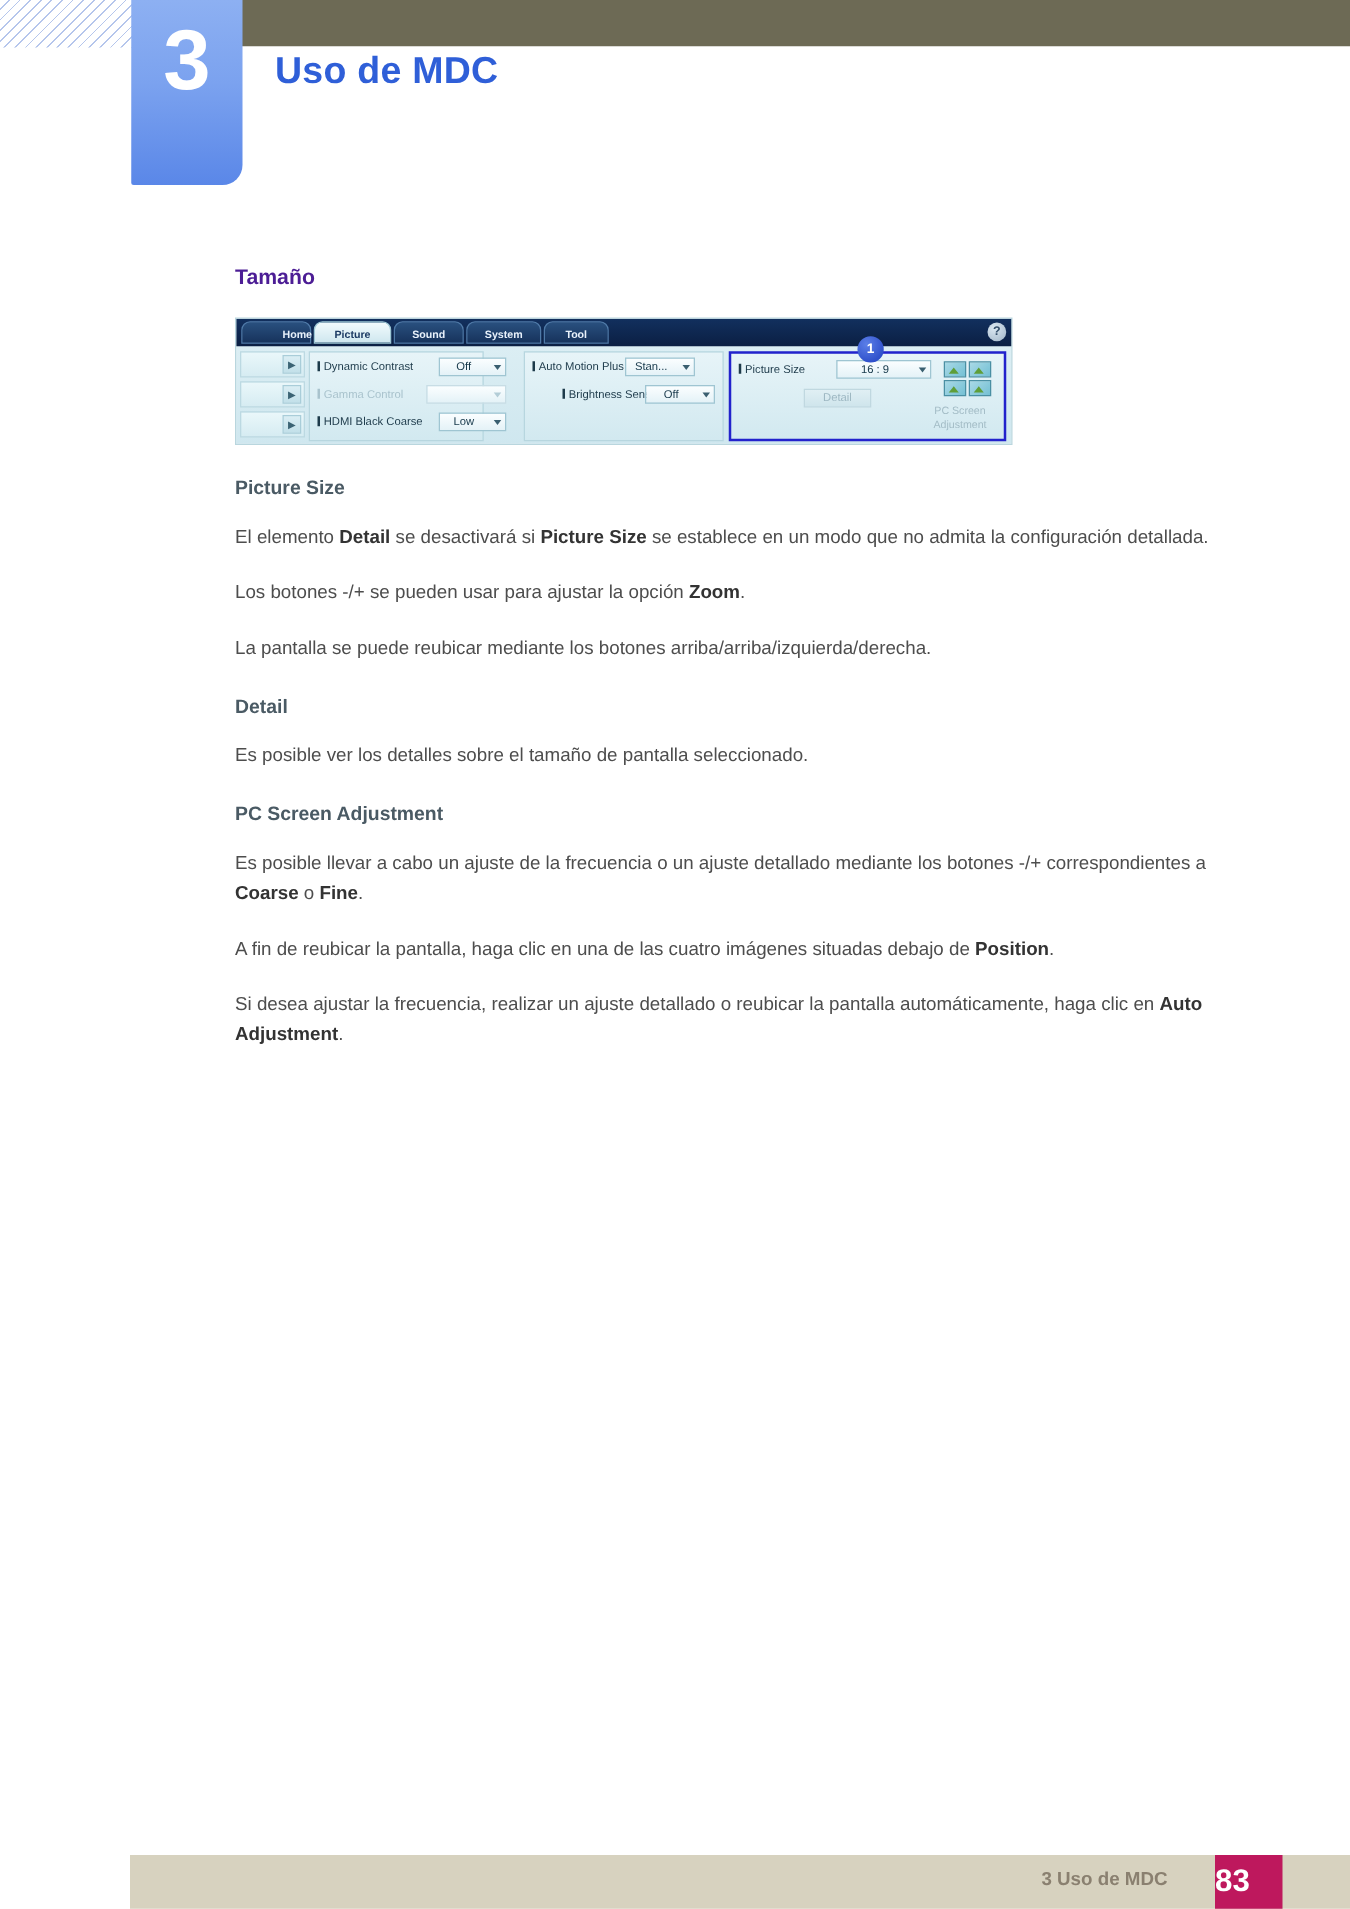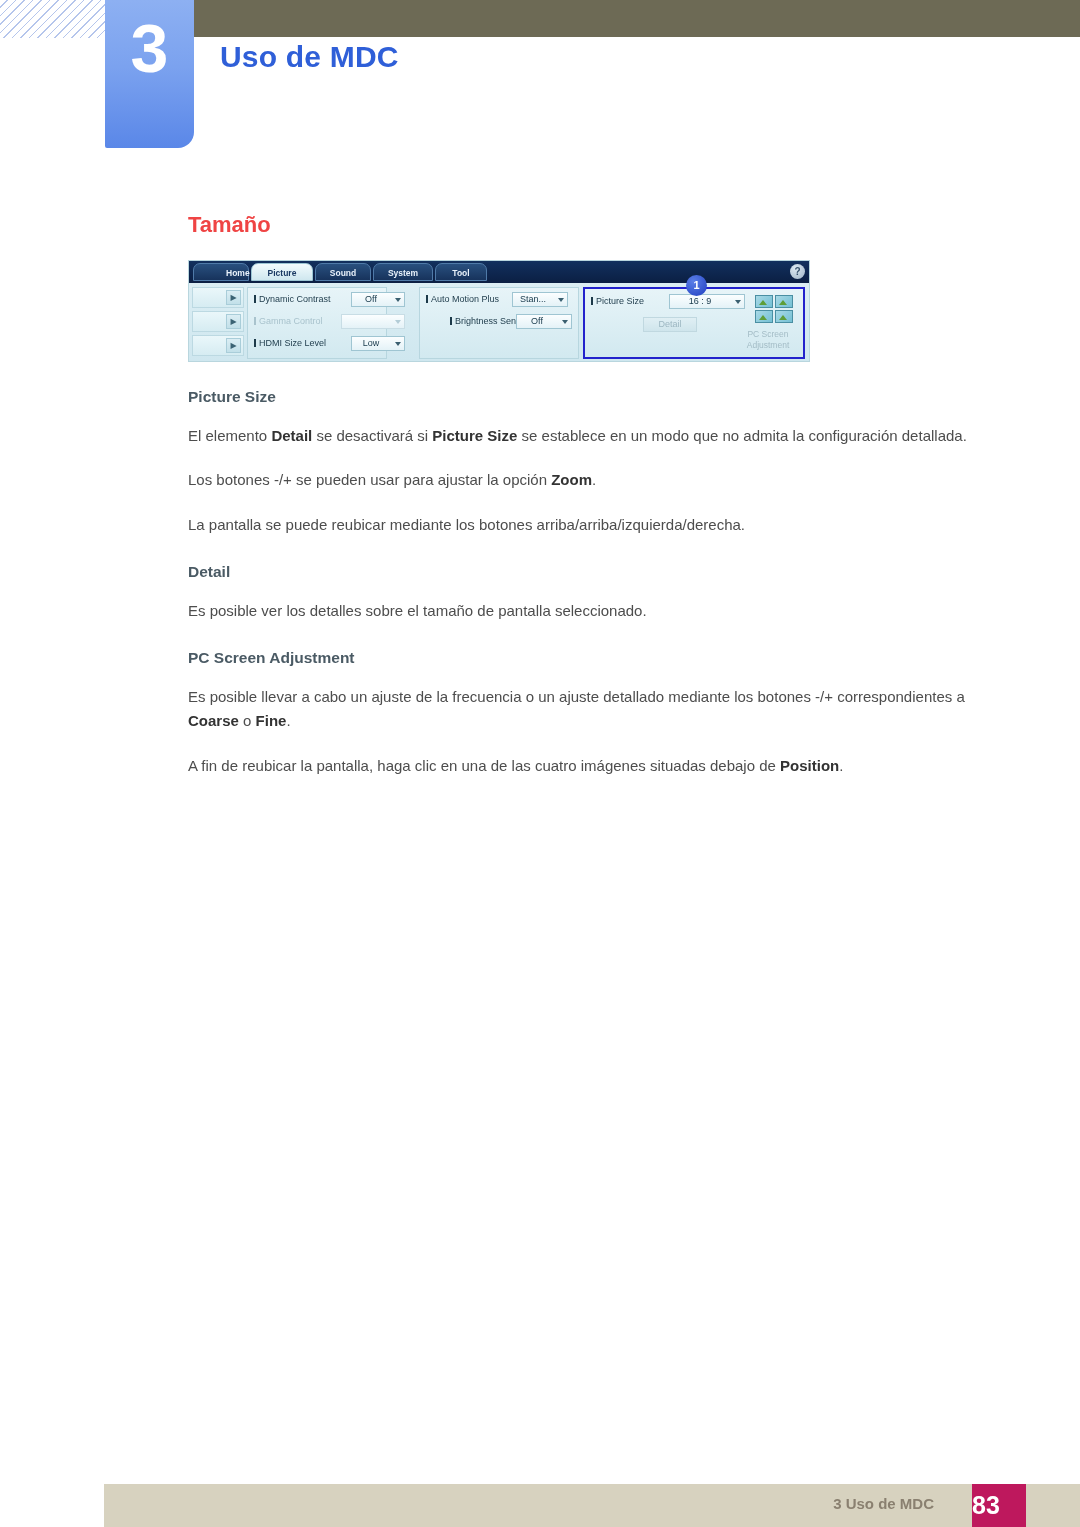--- a/index.html
+++ b/index.html
@@ -72,23 +72,23 @@
   }
 
   
   .content {
     position: absolute;
     left: 188px;
     top: 212px;
     width: 810px;
   }
   .section-heading {
-    font-size: 22px;
-    font-weight: bold;
-    color: #ef4444;
+    font-size: 17px;
+    font-weight: bold;
+    color: #4c1d95;
     margin: 0 0 22px 0;
   }
   .sub-heading {
     font-size: 15.5px;
     font-weight: bold;
     color: #4a5a64;
     margin: 26px 0 18px 0;
   }
   p.body-text {
     font-size: 15px;
@@ -372,30 +372,30 @@
         <span class="val">Off</span>
         <span class="caret"></span>
       </div>
 
       <div class="mdc-field dim" style="left:6px; top:28px;"><span class="bar"></span><span>Gamma Control</span></div>
       <div class="mdc-combo dim" style="left:93px; top:26px; width:64px;">
         <span class="val"></span>
         <span class="caret"></span>
       </div>
 
-      <div class="mdc-field" style="left:6px; top:50px;"><span class="bar"></span><span>HDMI Size Level</span></div>
+      <div class="mdc-field" style="left:6px; top:50px;"><span class="bar"></span><span>HDMI Black Coarse</span></div>
       <div class="mdc-combo" style="left:103px; top:48px; width:54px;">
         <span class="val">Low</span>
         <span class="caret"></span>
       </div>
     </div>
 
     <div class="mdc-group g2">
       <div class="mdc-field" style="left:6px; top:6px;"><span class="bar"></span><span>Auto Motion Plus</span></div>
-      <div class="mdc-combo" style="left:92px; top:4px; width:56px;">
+      <div class="mdc-combo" style="left:80px; top:4px; width:56px;">
         <span class="val">Stan...</span>
         <span class="caret"></span>
       </div>
 
       <div class="mdc-field" style="left:6px; top:28px;margin-left:24px;"><span class="bar"></span><span>Brightness Sensor</span></div>
       <div class="mdc-combo" style="left:96px; top:26px; width:56px;">
         <span class="val">Off</span>
         <span class="caret"></span>
       </div>
     </div>
@@ -425,18 +425,19 @@
   <div id="text-blocks">
       <div class="sub-heading">Picture Size</div>
       <p class="body-text"><span>El elemento </span><b>Detail</b><span> se desactivará si </span><b>Picture Size</b><span> se establece en un modo que no admita la configuración detallada.</span></p>
       <p class="body-text"><span>Los botones -/+ se pueden usar para ajustar la opción </span><b>Zoom</b><span>.</span></p>
       <p class="body-text">La pantalla se puede reubicar mediante los botones arriba/arriba/izquierda/derecha.</p>
       <div class="sub-heading">Detail</div>
       <p class="body-text">Es posible ver los detalles sobre el tamaño de pantalla seleccionado.</p>
       <div class="sub-heading">PC Screen Adjustment</div>
       <p class="body-text"><span>Es posible llevar a cabo un ajuste de la frecuencia o un ajuste detallado mediante los botones -/+ correspondientes a </span><b>Coarse</b><span> o </span><b>Fine</b><span>.</span></p>
       <p class="body-text"><span>A fin de reubicar la pantalla, haga clic en una de las cuatro imágenes situadas debajo de </span><b>Position</b><span>.</span></p>
+      <p class="body-text"><span>Si desea ajustar la frecuencia, realizar un ajuste detallado o reubicar la pantalla automáticamente, haga clic en </span><b>Auto Adjustment</b><span>.</span></p>
     </div>
 </div>
 
 <div class="footer-band"></div>
 <div class="footer-label">3 Uso de MDC</div>
 <div class="footer-page">83</div>
 
 </body></html>

